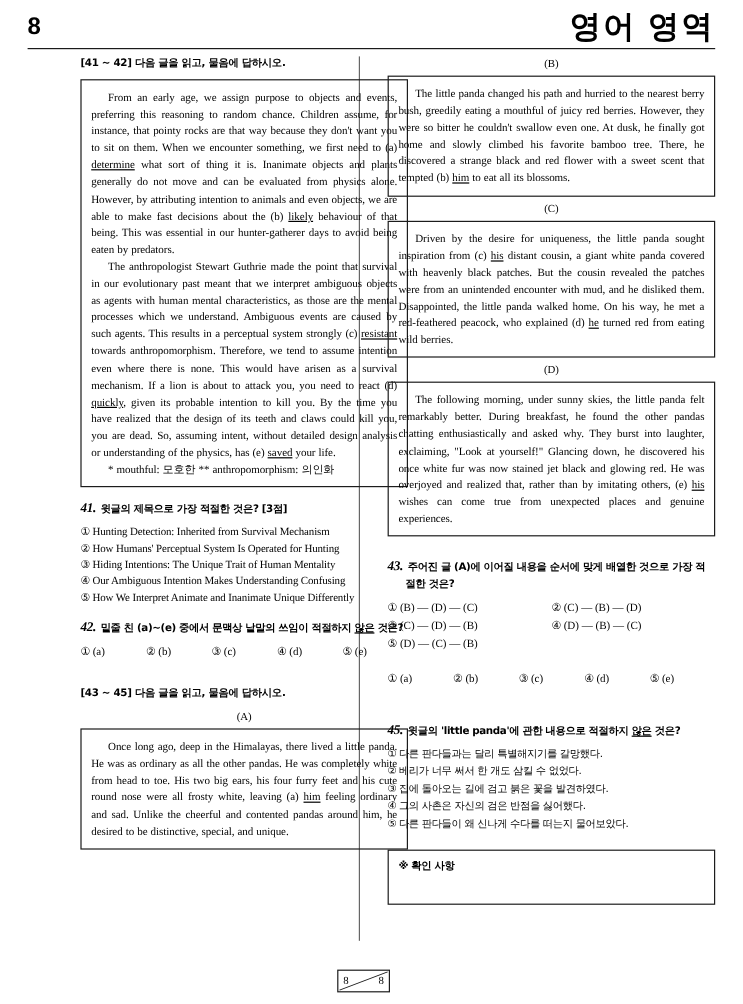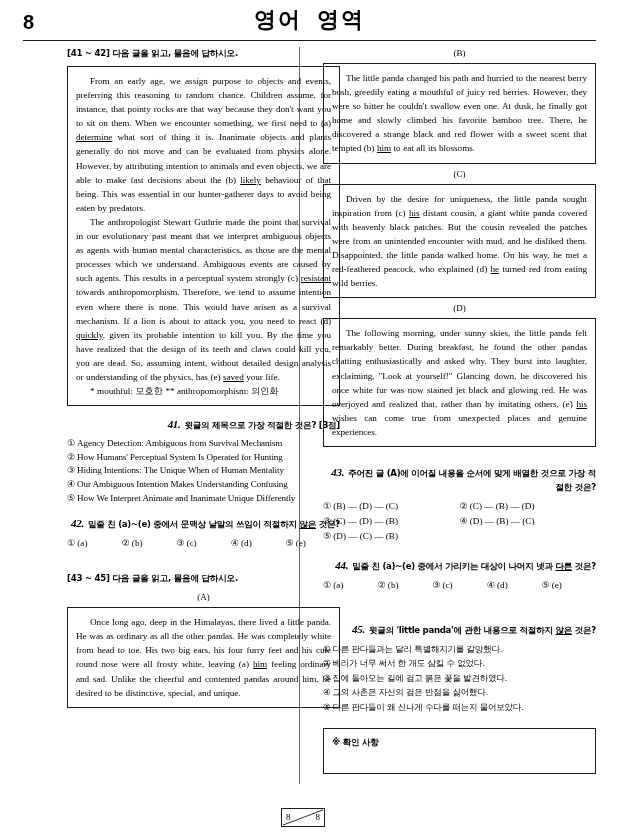--- a/index.html
+++ b/index.html
@@ -33,24 +33,24 @@
     font-weight: bold;
     font-size: 20px;
     line-height: 24px;
     letter-spacing: -0.5px;
   }
   .head-title {
     position: absolute;
     left: 0;
     top: -1px;
     width: 573px;
-    text-align: center;
-    font-family: Liberation Mono, monospace;
-    font-weight: bold;
-    font-size: 22px;
+    text-align: right;
+    font-family: Liberation Sans, sans-serif;
+    font-weight: bold;
+    font-size: 26px;
     line-height: 26px;
     letter-spacing: 2px;
   }
   .head-rule {
     position: absolute;
     left: 23px;
     top: 40px;
     width: 573px;
     height: 0;
     border-top: 1.6px solid #1a1a1a;
@@ -123,21 +123,20 @@
   .q-block { margin-top: 11px; }
   .q-head {
     font-family: "DejaVu Sans", "Liberation Sans", sans-serif;
     font-size: 8.6px;
     font-weight: bold;
     line-height: 14px;
     letter-spacing: -0.3px;
     margin: 0 0 5px 0;
     padding-left: 15px;
     text-indent: -15px;
-    text-align: right;
   }
   .q-num {
     font-family: "Liberation Serif", serif;
     font-style: italic;
     font-weight: bold;
     font-size: 11px;
     padding-right: 4px;
   }
   .q-underline { text-decoration: underline; }
 
@@ -250,23 +249,23 @@
       <span>The anthropologist Stewart Guthrie made the point that survival in our evolutionary past meant that we interpret ambiguous objects as agents with human mental characteristics, as those are the mental processes which we understand. Ambiguous events are caused by such agents. This results in a perceptual system strongly (c) </span><u>resistant</u><span> towards anthropomorphism. Therefore, we tend to assume intention even where there is none. This would have arisen as a survival mechanism. If a lion is about to attack you, you need to react (d) </span><u>quickly</u><span>, given its probable intention to kill you. By the time you have realized that the design of its teeth and claws could kill you, you are dead. So, assuming intent, without detailed design analysis or understanding of the physics, has (e) </span><u>saved</u><span> your life.</span>
     </p>
     <p class="note-line">* mouthful: 모호한   ** anthropomorphism: 의인화</p>
   </div>
 
   <div class="q-block">
     <p class="q-head">
       <span class="q-num">41.</span><span>윗글의 제목으로 가장 적절한 것은? [3점]</span>
     </p>
     <ul class="choices-stack">
-      <li><span class="circ">①</span><span>Agency Detection: Ambiguous from Survival Mechanism</span></li>
+      <li><span class="circ">①</span><span>Hunting Detection: Inherited from Survival Mechanism</span></li>
       <li><span class="circ">②</span><span>How Humans' Perceptual System Is Operated for Hunting</span></li>
-      <li><span class="circ">③</span><span>Hiding Intentions: The Unique When of Human Mentality</span></li>
+      <li><span class="circ">③</span><span>Hiding Intentions: The Unique Trait of Human Mentality</span></li>
       <li><span class="circ">④</span><span>Our Ambiguous Intention Makes Understanding Confusing</span></li>
       <li><span class="circ">⑤</span><span>How We Interpret Animate and Inanimate Unique Differently</span></li>
     </ul>
   </div>
 
   <div class="q-block">
     <p class="q-head">
       <span class="q-num">42.</span><span>밑줄 친 (a)~(e) 중에서 문맥상 낱말의 쓰임이 적절하지 </span><span class="q-underline">않은</span><span> 것은?</span>
     </p>
     <div class="choices-row">
@@ -319,23 +318,20 @@
     <div class="choices-grid">
       <span><span class="circ">①</span><span>(B) — (D) — (C)</span></span>
       <span><span class="circ">②</span><span>(C) — (B) — (D)</span></span>
       <span><span class="circ">③</span><span>(C) — (D) — (B)</span></span>
       <span><span class="circ">④</span><span>(D) — (B) — (C)</span></span>
       <span><span class="circ">⑤</span><span>(D) — (C) — (B)</span></span>
     </div>
   </div>
 
   <div class="q-block" style="margin-top:14px;">
-    <p class="q-head">
-      <span class="q-num">44.</span><span>밑줄 친 (a)~(e) 중에서 가리키는 대상이 나머지 넷과 </span><span class="q-underline">다른</span><span> 것은?</span>
-    </p>
     <div class="choices-row">
       <span><span class="circ">①</span><span>(a)</span></span>
       <span><span class="circ">②</span><span>(b)</span></span>
       <span><span class="circ">③</span><span>(c)</span></span>
       <span><span class="circ">④</span><span>(d)</span></span>
       <span><span class="circ">⑤</span><span>(e)</span></span>
     </div>
   </div>
 
   <div class="q-block" style="margin-top:30px;">

